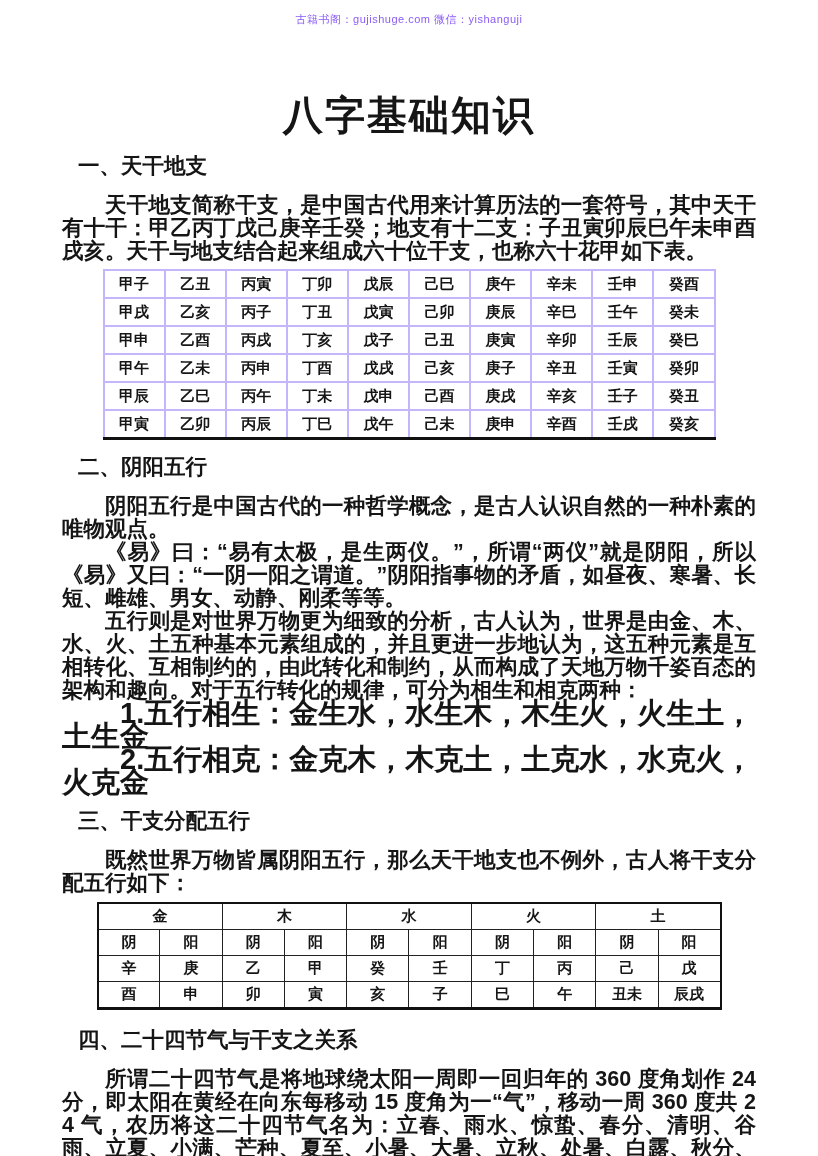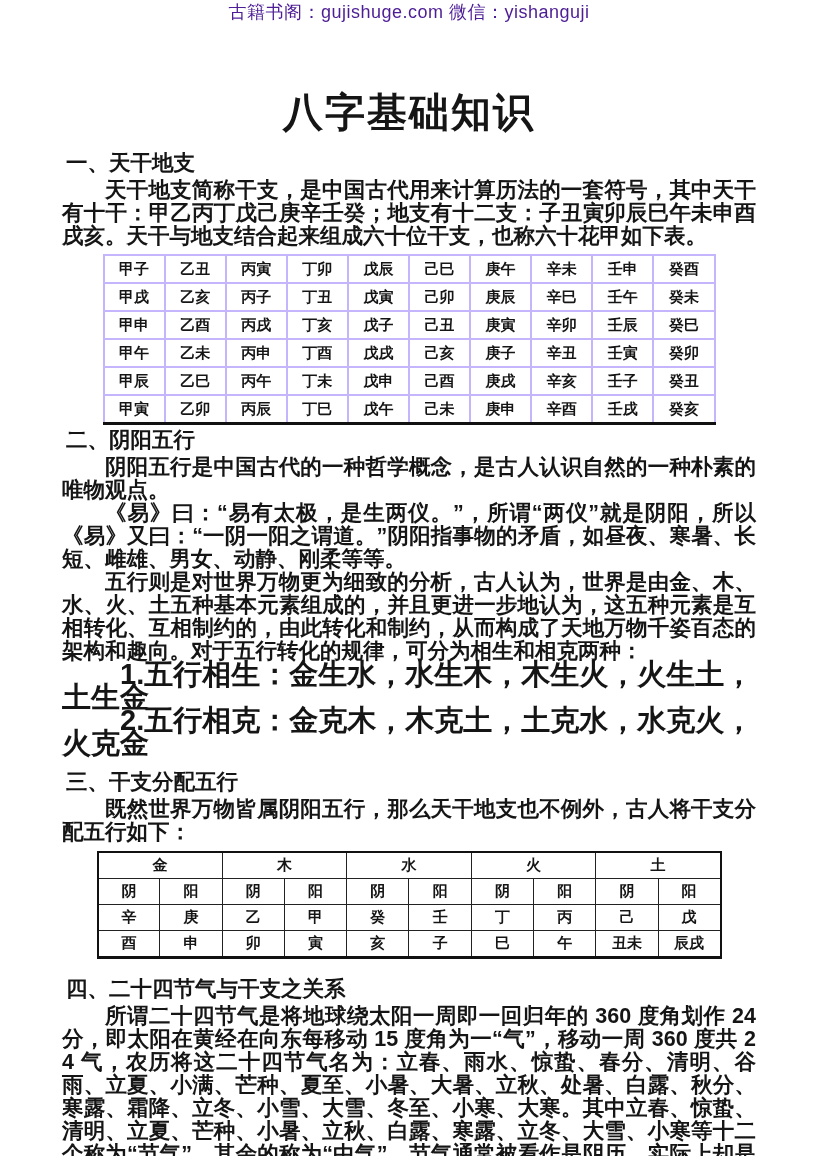--- a/index.html
+++ b/index.html
@@ -4,30 +4,30 @@
 <style>
   html,body { margin:0; padding:0; }
   body {
     width:818px; height:1156px; background:#ffffff;
     font-family:"Liberation Sans", sans-serif;
     color:#151515;
     -webkit-font-smoothing:antialiased;
   }
   .page { position:relative; width:818px; height:1156px; overflow:hidden; background:#ffffff; }
   .watermark {
-    text-align:center; font-size:18px; padding-top:0;
-    color:#4c1d95; letter-spacing:0.5px;
+    text-align:center; font-size:11px; padding-top:12px;
+    color:#8b5cf6; letter-spacing:0.5px;
   }
   .doc-title {
     text-align:center; font-size:40px; line-height:48px; font-weight:bold;
     margin:64px 0 0 0; letter-spacing:2px;
   }
   .content { margin:16px 62px 0 62px; }
   h2.sec-heading {
-    font-size:21.5px; line-height:23px; font-weight:bold; margin:4px; padding:0;
+    font-size:21.5px; line-height:23px; font-weight:bold; margin:16px; padding:0;
   }
   .sec-heading.gap-md { margin-top:16px; }
   .sec-heading.gap-lg { margin-top:19px; }
   p.body-par {
     font-size:21.5px; line-height:23px; font-weight:bold; margin:0; padding:0;
     text-align:justify; text-indent:2em; word-break:break-all;
   }
   p.list-line {
     font-size:29px; line-height:23px; font-weight:bold; margin:0; padding:0;
     text-indent:2em; text-align:left;

